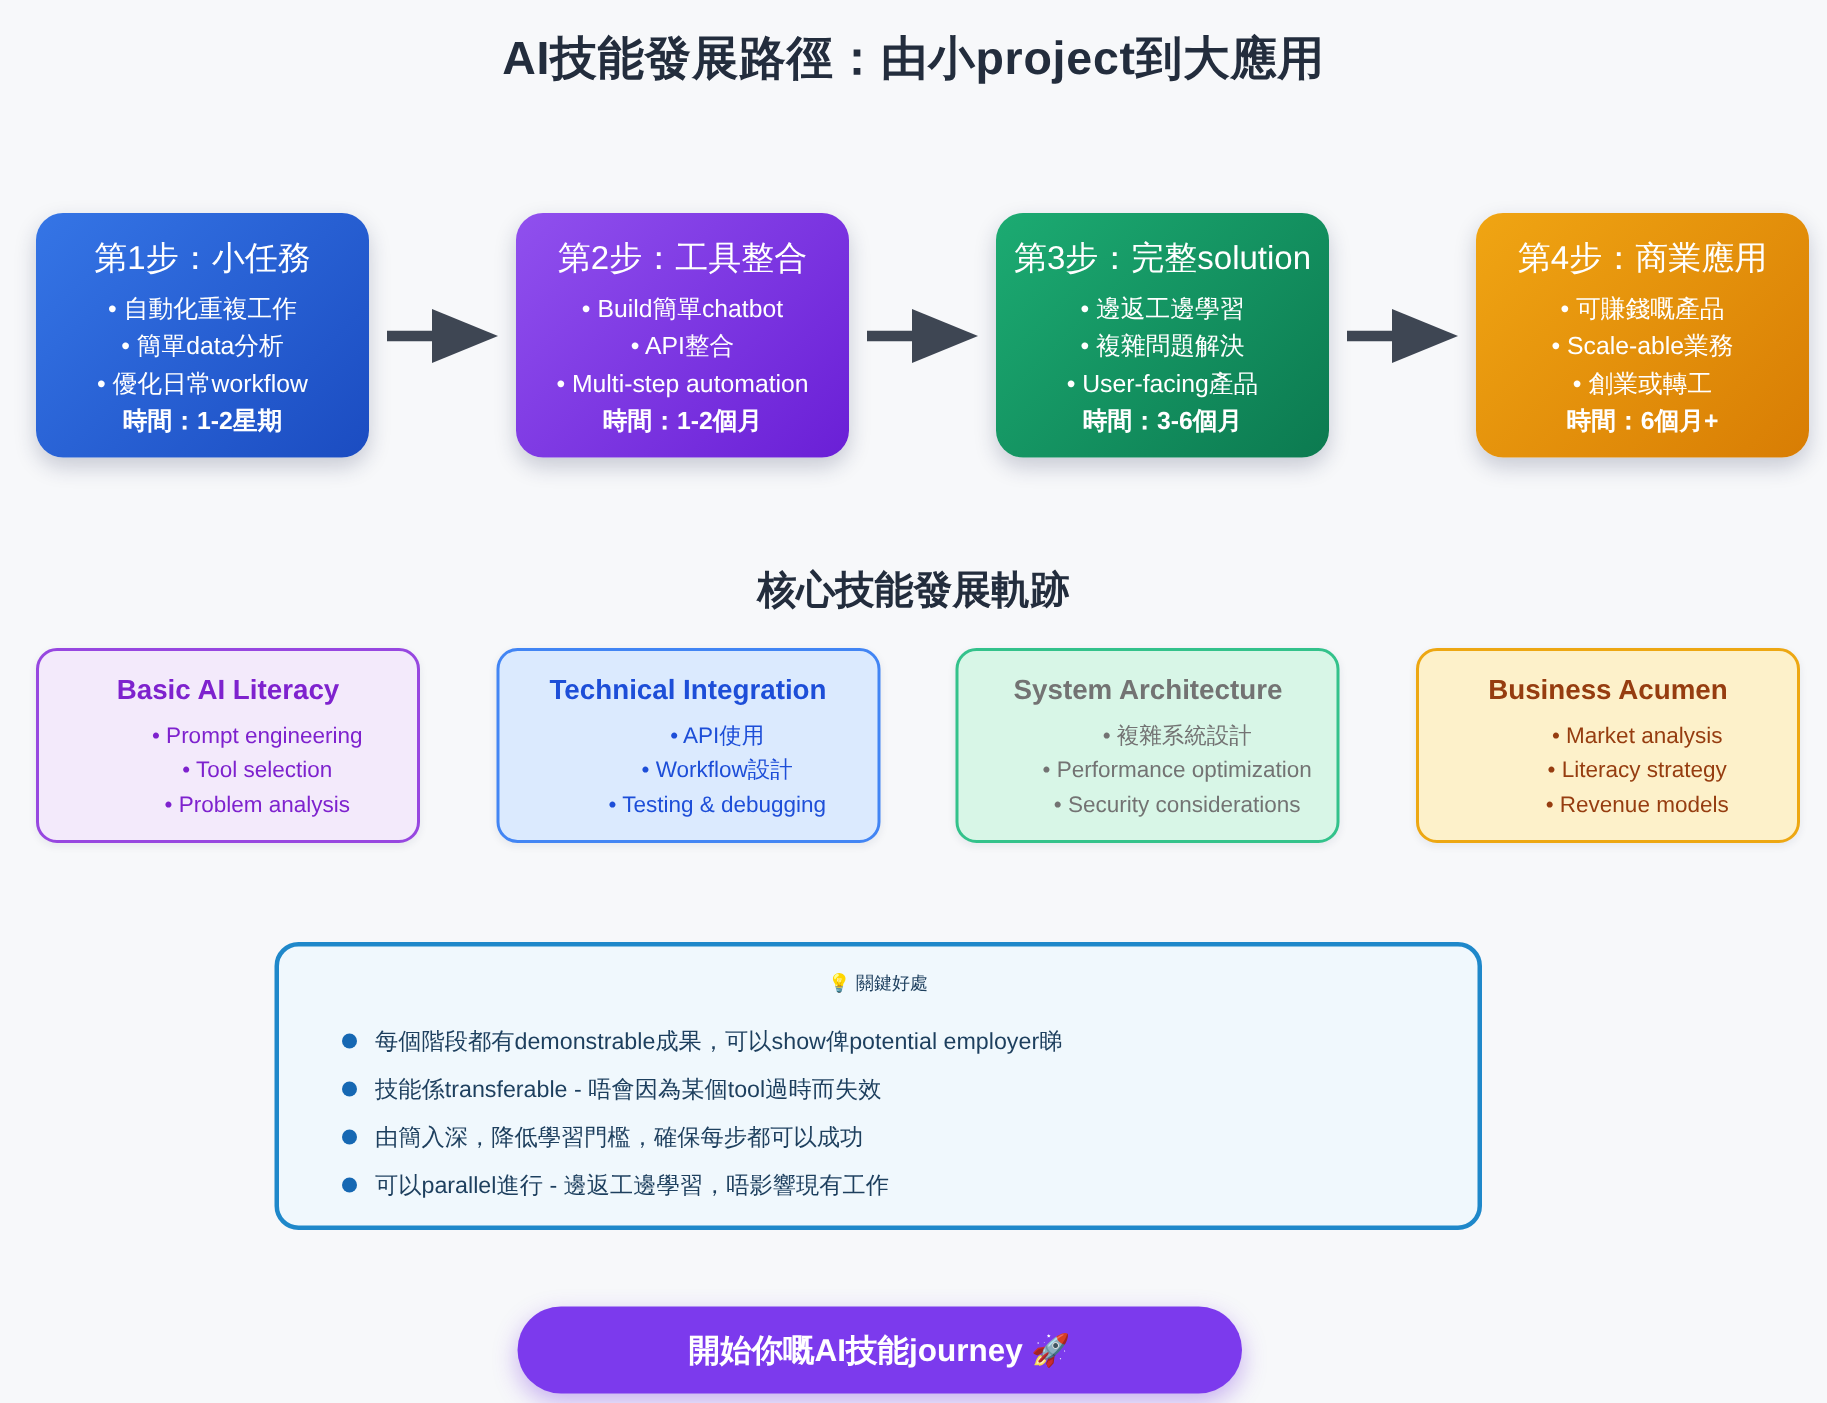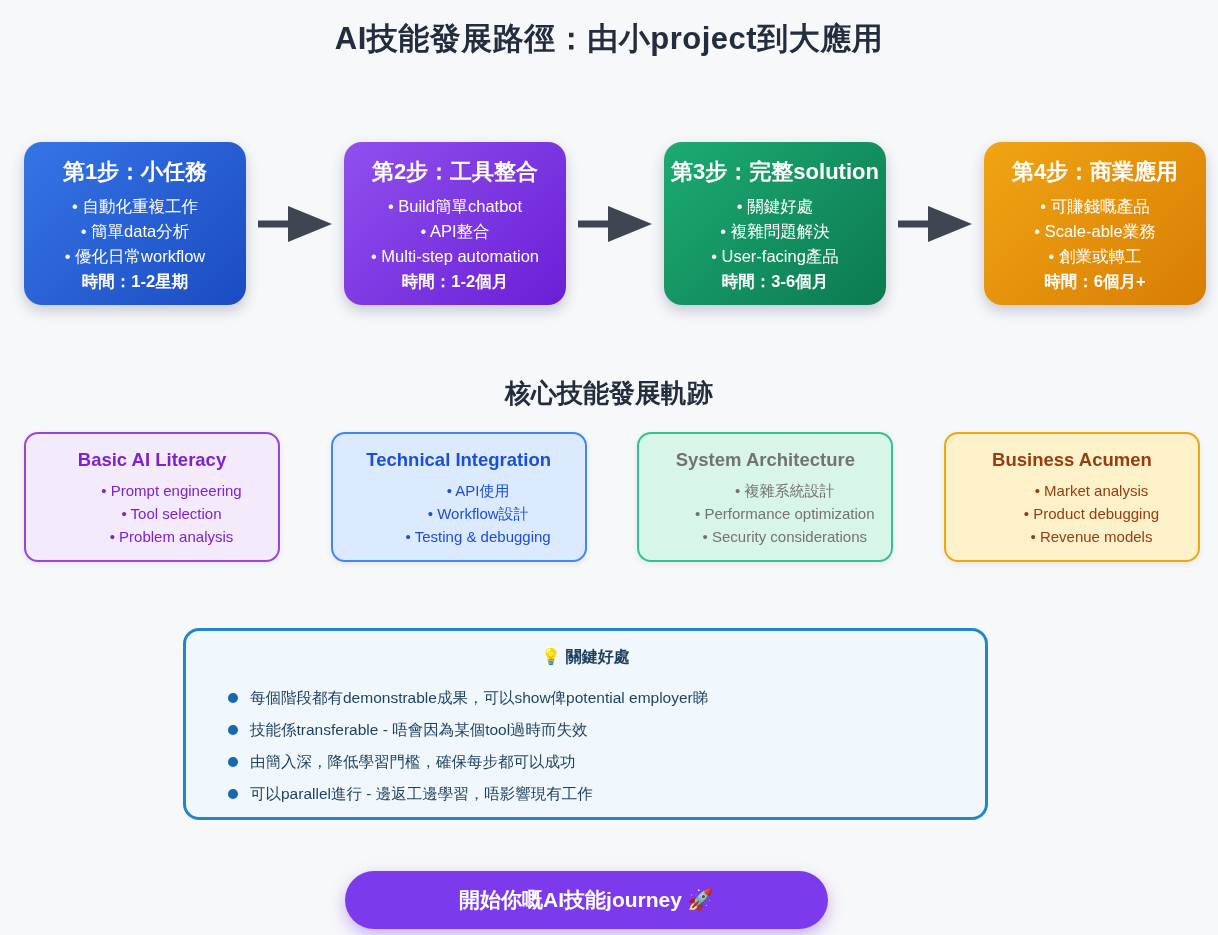--- a/index.html
+++ b/index.html
@@ -23,21 +23,21 @@
   }
   .step-box {
     flex: none;
     width: 222px; height: 163px;
     border-radius: 18px;
     box-sizing: border-box;
     padding-top: 15px;
     color: #ffffff; text-align: center;
     box-shadow: 0 6px 14px rgba(30, 40, 80, 0.22);
   }
-  .step-title { font-size: 22px; font-weight: bold; margin-bottom: 7px; white-space: nowrap; }
+  .step-title { font-size: 22px; font-weight: normal; margin-bottom: 7px; white-space: nowrap; }
   .step-item  { font-size: 16.5px; line-height: 25px; font-weight: 500; white-space: nowrap; }
   .step-time  { font-size: 16.5px; line-height: 25px; font-weight: 600; white-space: nowrap; }
   .flow-arrow { flex: none; width: 74px; height: 36px; }
   .flow-arrow svg { display: block; }
   
   .skills-heading {
     position: absolute; top: 376px; left: 0; width: 100%;
     text-align: center;
     font-size: 26px; font-weight: bold; color: #232d3d;
   }
@@ -56,21 +56,21 @@
   }
   .skill-title { font-size: 18.5px; font-weight: bold; margin-bottom: 8px; }
   .skill-item  { font-size: 15px; line-height: 23px; font-weight: 500; margin-left: 39px; }
   
   .benefits-box {
     position: absolute; left: 183px; top: 628px;
     width: 805px; height: 192px;
     box-sizing: border-box;
     border: 3px solid; border-radius: 16px;
   }
-  .benefits-title { text-align: center; margin-top: 16px; font-size: 16px; font-weight: bold; }
+  .benefits-title { text-align: center; margin-top: 16px; font-size: 12px; font-weight: normal; }
   .benefits-list { margin-top: 14px; padding-left: 42px; }
   .benefit-item { display: flex; align-items: center; height: 32px; gap: 12px; }
   .benefit-dot { flex: none; width: 10px; height: 10px; border-radius: 50%; }
   .benefit-text { font-size: 15.5px; font-weight: 500; white-space: nowrap; }
   
   .cta-button {
     position: absolute; left: 345px; top: 871px;
     width: 483px; height: 58px;
     border: none; border-radius: 29px;
     font-family: inherit; font-size: 21px; font-weight: bold;
@@ -110,21 +110,21 @@
 
   <div class="flow-arrow" style="color: rgb(62, 70, 83);">
     <svg width="74" height="36" viewBox="0 0 74 36">
         <rect x="0" y="14.5" width="33" height="7" fill="currentColor"></rect>
         <polygon points="30,0 74,18 30,36" fill="currentColor"></polygon>
       </svg>
   </div>
 
   <div class="step-box" style="background: linear-gradient(135deg, rgb(28, 171, 114), rgb(12, 122, 80));">
     <div class="step-title">第3步：完整solution</div>
-    <div class="step-item">• 關鍵好處</div>
+    <div class="step-item">• 邊返工邊學習</div>
     <div class="step-item">• 複雜問題解決</div>
     <div class="step-item">• User-facing產品</div>
     <div class="step-time">時間：3-6個月</div>
   </div>
 
   <div class="flow-arrow" style="color: rgb(62, 70, 83);">
     <svg width="74" height="36" viewBox="0 0 74 36">
         <rect x="0" y="14.5" width="33" height="7" fill="currentColor"></rect>
         <polygon points="30,0 74,18 30,36" fill="currentColor"></polygon>
       </svg>
@@ -161,21 +161,21 @@
   <div class="skill-card" style="background: rgb(216, 246, 231); border-color: rgb(51, 194, 139); color: #737373;">
     <div class="skill-title">System Architecture</div>
     <div class="skill-item">• 複雜系統設計</div>
     <div class="skill-item">• Performance optimization</div>
     <div class="skill-item">• Security considerations</div>
   </div>
 
   <div class="skill-card" style="background: rgb(253, 241, 202); border-color: rgb(237, 167, 18); color: rgb(150, 61, 16);">
     <div class="skill-title">Business Acumen</div>
     <div class="skill-item">• Market analysis</div>
-    <div class="skill-item">• Product debugging</div>
+    <div class="skill-item">• Literacy strategy</div>
     <div class="skill-item">• Revenue models</div>
   </div>
 
 </div>
 
 <div class="benefits-box" style="background: rgb(240, 248, 253); border-color: rgb(31, 136, 202); color: rgb(29, 63, 94);">
   <div class="benefits-title">💡 關鍵好處</div>
   <div class="benefits-list">
     <div class="benefit-item">
       <span class="benefit-dot" style="background: rgb(22, 104, 179);"></span>

